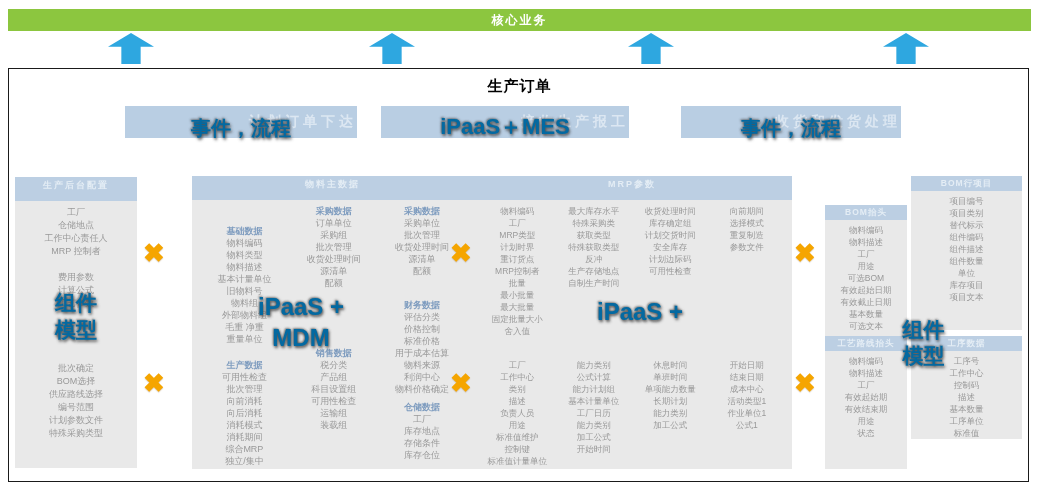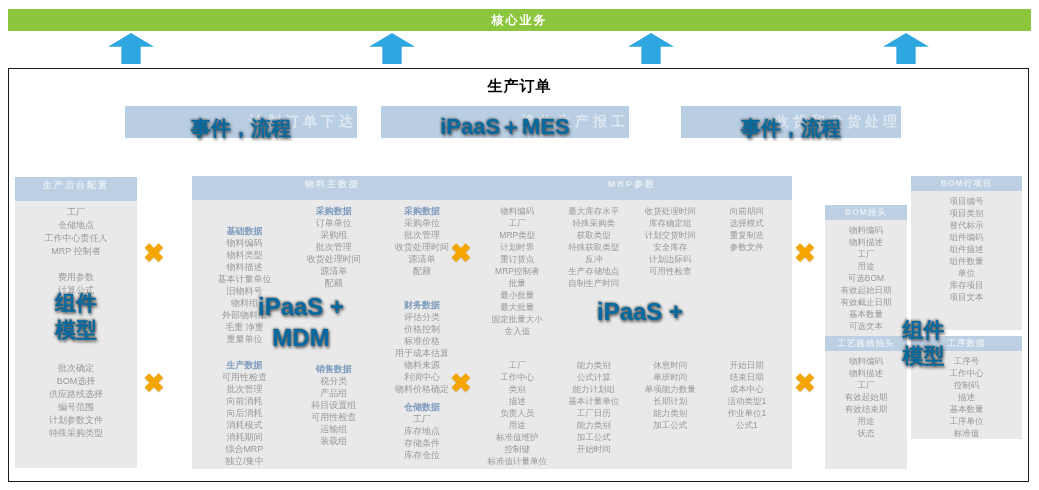--- a/index.html
+++ b/index.html
@@ -59,21 +59,21 @@
   .sec-title { white-space:nowrap; color:#7E9CBF; font-weight:bold; line-height:12px; min-height:12px; }
 
   .panel-backend { left:15px; top:177px; width:122px; height:291px; }
   .panel-backend .p-item { line-height:13px; min-height:13px; }
 
   .panel-material { left:192px; top:176px; width:281px; height:293px; }
   .cols { display:flex; }
   .panel-material .col { overflow:hidden; }
   .mm-col-a { width:34%;margin-top:20px; } .mm-col-b { width:33%; } .mm-col-c { width:33%; }
   .mm-col-a .sec-1 { margin-top:14px; }
-  .mm-col-b .sec-1 { margin-top:74px; }
+  .mm-col-b .sec-1 { margin-top:58px; }
   .mm-col-c .sec-1 { margin-top:22px; }
   .mm-col-c .sec-2 { margin-top:6px; }
 
   .panel-mrp { left:472px; top:176px; width:320px; height:293px; }
   .mrp-group { display:flex; }
   .mrp-upper { height:154px; overflow:hidden; }
   .mrp-col { width:25%; overflow:hidden; }
   .panel-mrp .p-item { font-size:8.5px; }
 
   .sub-panel { position:absolute; background:#E9E9E9; overflow:hidden; }

